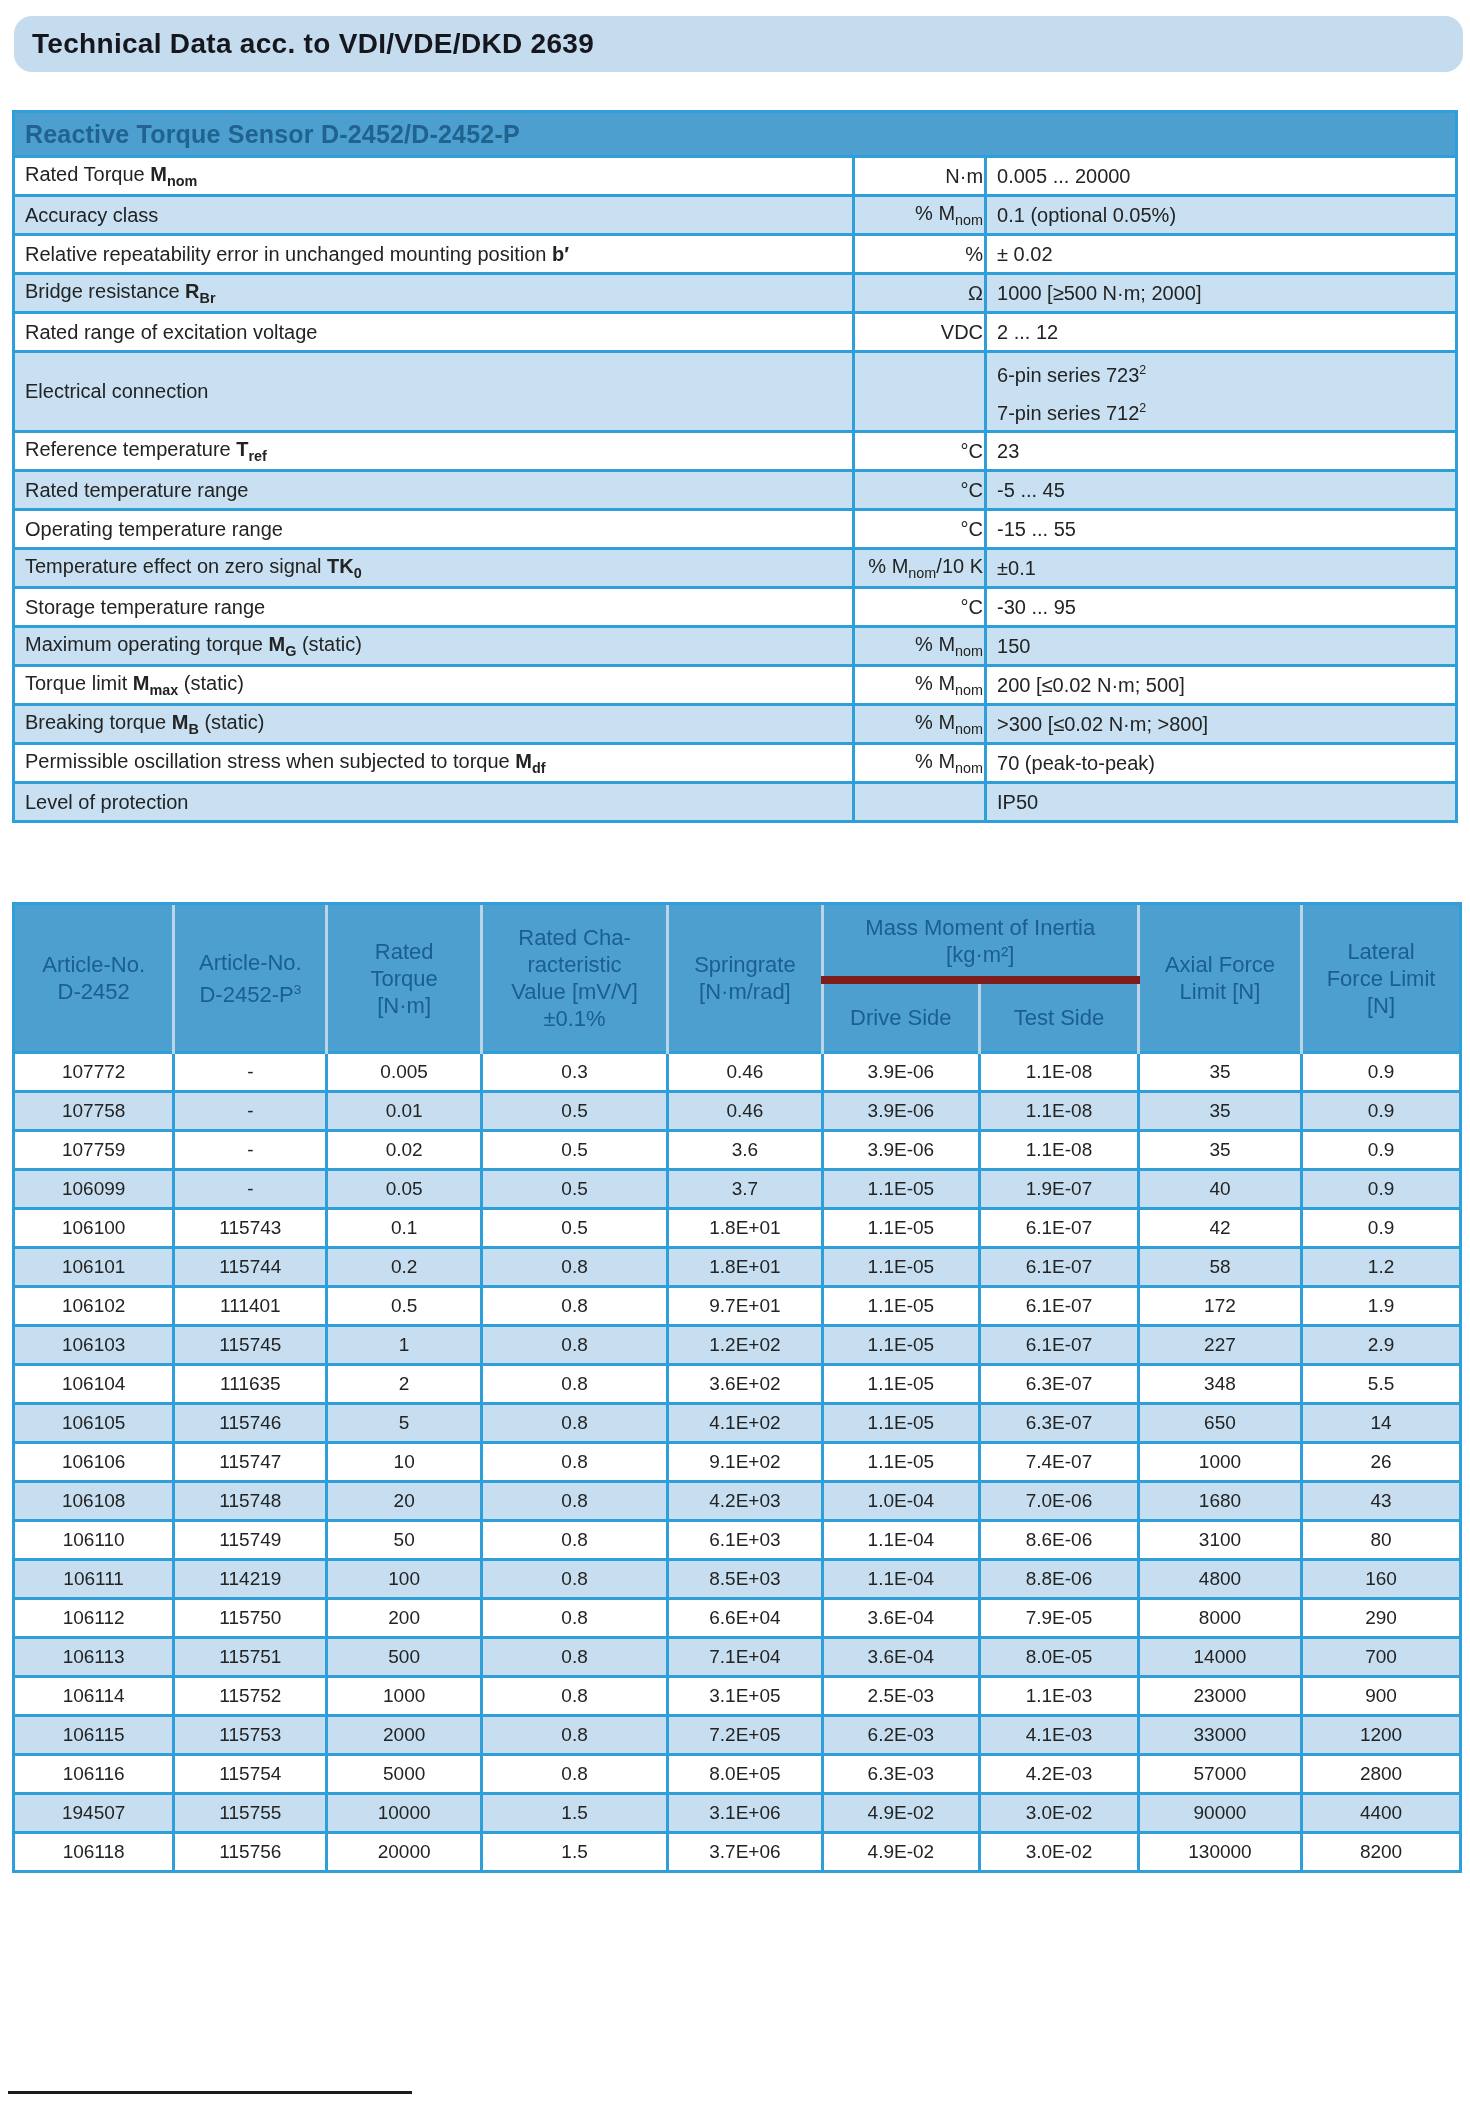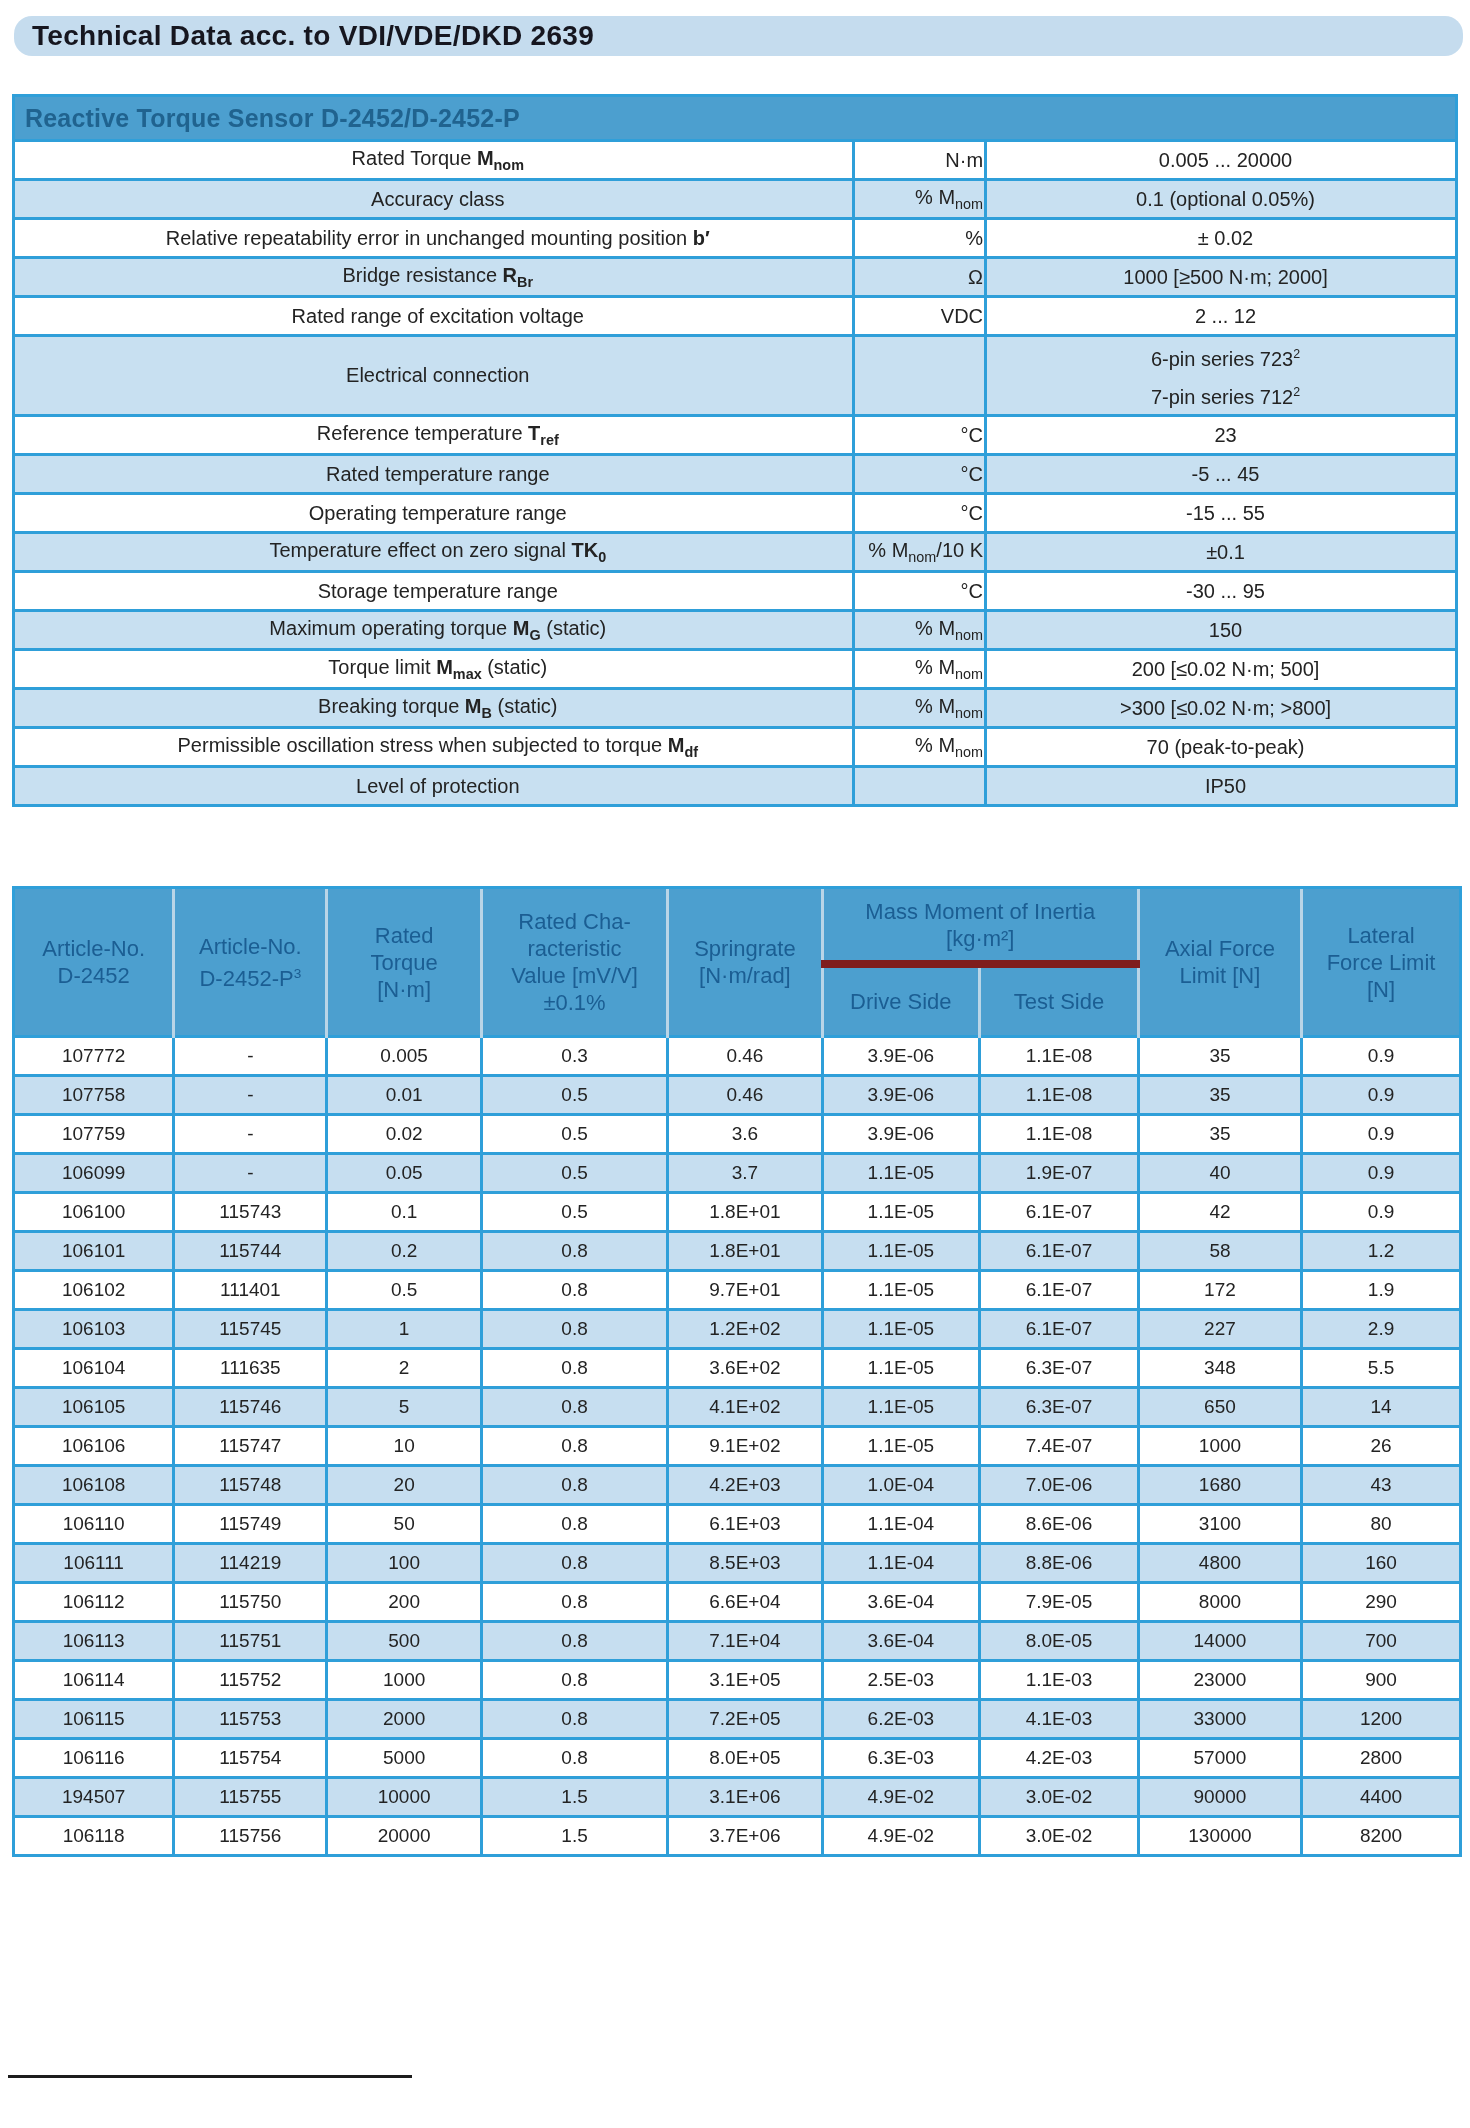--- a/index.html
+++ b/index.html
@@ -3,35 +3,35 @@
 <meta charset="utf-8">
 <style>
   html,body{margin:0;padding:0;background:#ffffff;}
   body{
     width:1470px;height:2128px;overflow:hidden;
     font-family:"Liberation Sans","DejaVu Sans",sans-serif;
     color:#232323;
   }
   
   .title-bar{
-    margin:16px 7px 0 14px;height:40px;background:#c5dcee;
+    margin:16px 7px 0 14px;height:56px;background:#c5dcee;
     display:flex;align-items:center;border-radius:18px;
   }
   .title-bar h1{
     margin:0 0 0 18px;font-size:28px;font-weight:bold;color:#16161f;
     letter-spacing:.3px;
   }
   
   .spec-wrap{margin:38px 12px 0 12px;border:3px solid #2f9fd9;}
   table.spec{width:100%;border-collapse:collapse;}
   table.spec th.spec-title{
     background:#4c9fcf;color:#20638f;text-align:left;font-weight:bold;
     font-size:25px;height:42px;padding:0 0 0 10px;letter-spacing:.2px;
   }
-  table.spec td{border-top:3px solid #2f9fd9;height:34px;font-size:20px;text-align:center;}
+  table.spec td{border-top:3px solid #2f9fd9;height:34px;font-size:20px;}
   table.spec tr.tall td{height:71px;}
   table.spec td.param{width:58.2%;padding-left:10px;}
   table.spec td.unit{width:9.2%;text-align:right;white-space:nowrap;border-left:3px solid #2f9fd9;}
   table.spec td.value{padding-left:10px;border-left:3px solid #2f9fd9;}
   table.spec tbody tr:nth-child(even) td{background:#c8e0f1;}
   table.spec b{font-weight:bold;}
   sub{font-size:72%;}
   sup{font-size:62%;}
   .vline{line-height:33px;}
   

